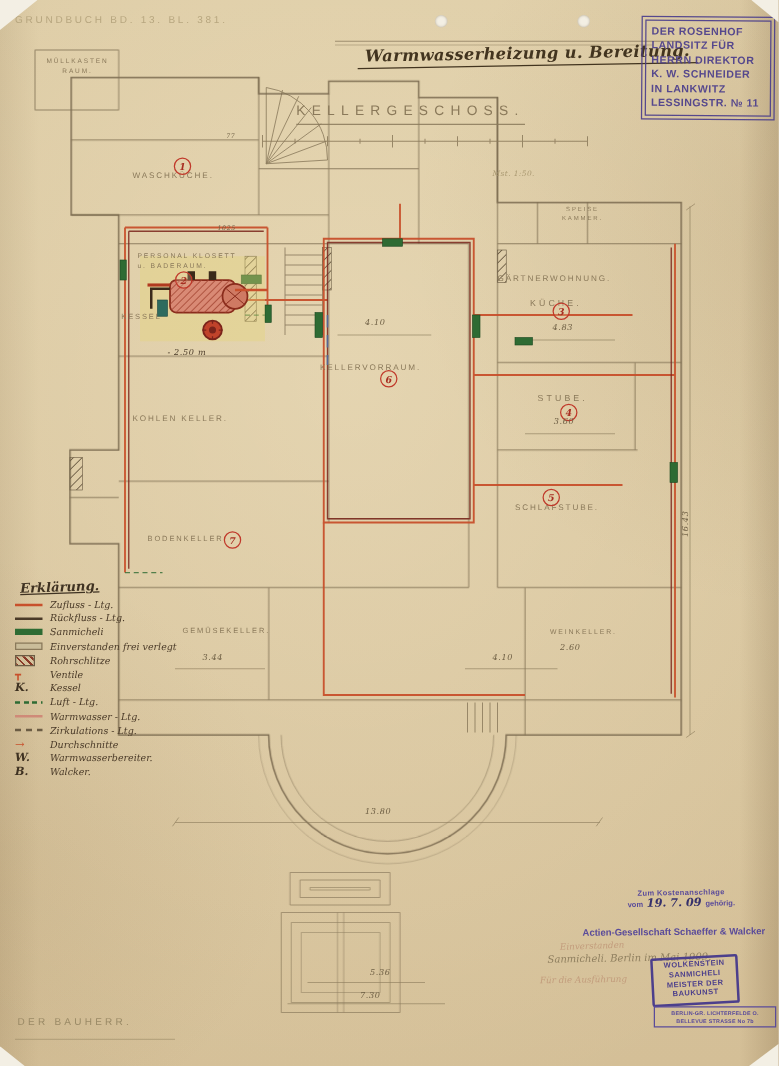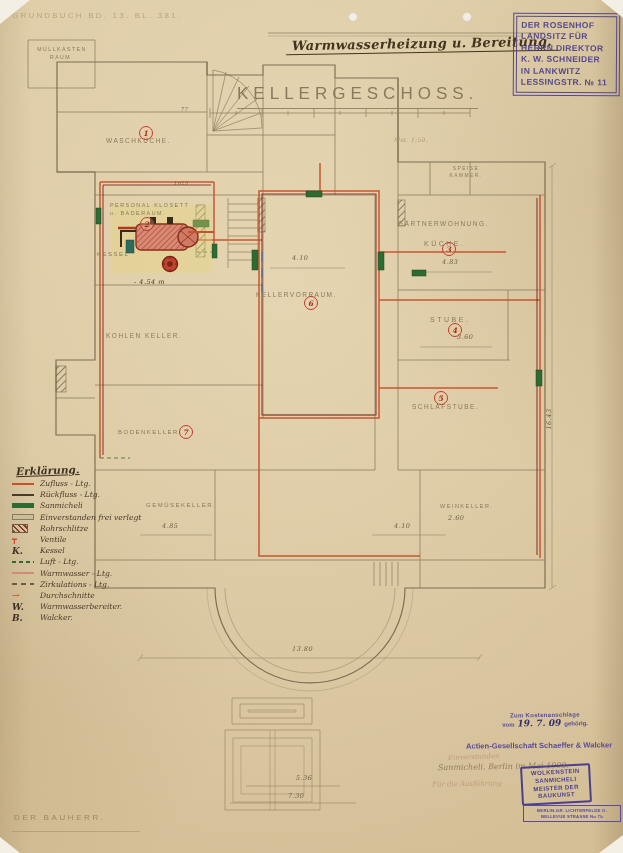--- a/index.html
+++ b/index.html
@@ -18,21 +18,21 @@
        white-space:pre-line;line-height:1.45;font-family:"Liberation Sans",sans-serif;}
   .hand{font-family:"DejaVu Serif",serif;font-style:italic;letter-spacing:.3px;}
   .dim{position:absolute;font:italic 6.5px "DejaVu Serif",serif;color:#6e5f44;letter-spacing:.5px;}
   .numc{position:absolute;width:12px;height:12px;border:1.3px solid #c0392b;border-radius:50%;
         display:flex;align-items:center;justify-content:center;
         font:italic bold 7.5px "DejaVu Serif",serif;color:#a82e22;background:rgba(230,210,170,.25);}
   
   .grundbuch{left:12px;top:10px;font-size:8px;letter-spacing:2.2px;color:#b7a67f;}
   .title{position:absolute;left:286px;top:36px;font:italic bold 13px "DejaVu Serif",serif;
          color:#42341f;border-bottom:1.2px solid #42341f;padding:0 6px 1px 6px;transform:rotate(-1deg);}
-  .floorhead{left:237px;top:82px;font-size:17px;letter-spacing:5px;color:#8a795a;
+  .floorhead{left:237px;top:82px;font-size:11px;letter-spacing:5px;color:#8a795a;
              border-bottom:1px solid rgba(138,121,90,.85);padding-bottom:1px;}
   .scalenote{left:394px;top:136px;font-size:6px;color:#ab9a72;}
   
   .ostamp{position:absolute;left:513px;top:13px;width:101px;border:1.5px solid #4c3f8c;
           padding:2px;transform:rotate(.4deg);opacity:.93;}
   .ostamp-in{border:1.5px solid #4c3f8c;padding:3px 4px;}
   .ostamp-in div{font-size:8.5px;font-weight:bold;color:#4c3f8c;letter-spacing:.4px;
                  line-height:1.35;white-space:nowrap;}
   
   .legend{position:absolute;left:12px;top:463px;width:132px;color:#4a3a28;}
@@ -273,29 +273,29 @@
 <div class="numc" style="left:139px;top:126px;">1</div>
 <div class="numc" style="left:140px;top:217px;">2</div>
 <div class="numc" style="left:442px;top:242px;">3</div>
 <div class="numc" style="left:448px;top:323px;">4</div>
 <div class="numc" style="left:434px;top:391px;">5</div>
 <div class="numc" style="left:304px;top:296px;">6</div>
 <div class="numc" style="left:179px;top:425px;">7</div>
 
 <div class="dim" style="left:292px;top:254px;">4.10</div>
 <div class="dim" style="left:442px;top:258px;">4.83</div>
-<div class="dim" style="left:457px;top:333px;">3.60</div>
-<div class="dim" style="left:162px;top:522px;">4.85</div>
+<div class="dim" style="left:443px;top:333px;">3.60</div>
+<div class="dim" style="left:162px;top:522px;">3.44</div>
 <div class="dim" style="left:394px;top:522px;">4.10</div>
 <div class="dim" style="left:448px;top:514px;">2.60</div>
 <div class="dim" style="left:292px;top:645px;">13.80</div>
 <div class="dim" style="left:538px;top:415px;transform:rotate(-90deg);">16.43</div>
 <div class="dim" style="left:296px;top:774px;">5.36</div>
 <div class="dim" style="left:288px;top:792px;">7.30</div>
-<div class="dim" style="left:134px;top:278px;color:#4a3a28;">- 4.54 m</div>
+<div class="dim" style="left:134px;top:278px;color:#4a3a28;">- 2.50 m</div>
 <div class="dim" style="left:174px;top:180px;font-size:5px;">1025</div>
 <div class="dim" style="left:181px;top:106px;font-size:5px;">77</div>
 
 <div class="legend">
   <div class="legend-title">Erklärung.</div>
   <div class="lrow">
       <span class="sym" data-sym="red-line">
         <i></i>
       </span>
       <span>Zufluss - Ltg.</span>

